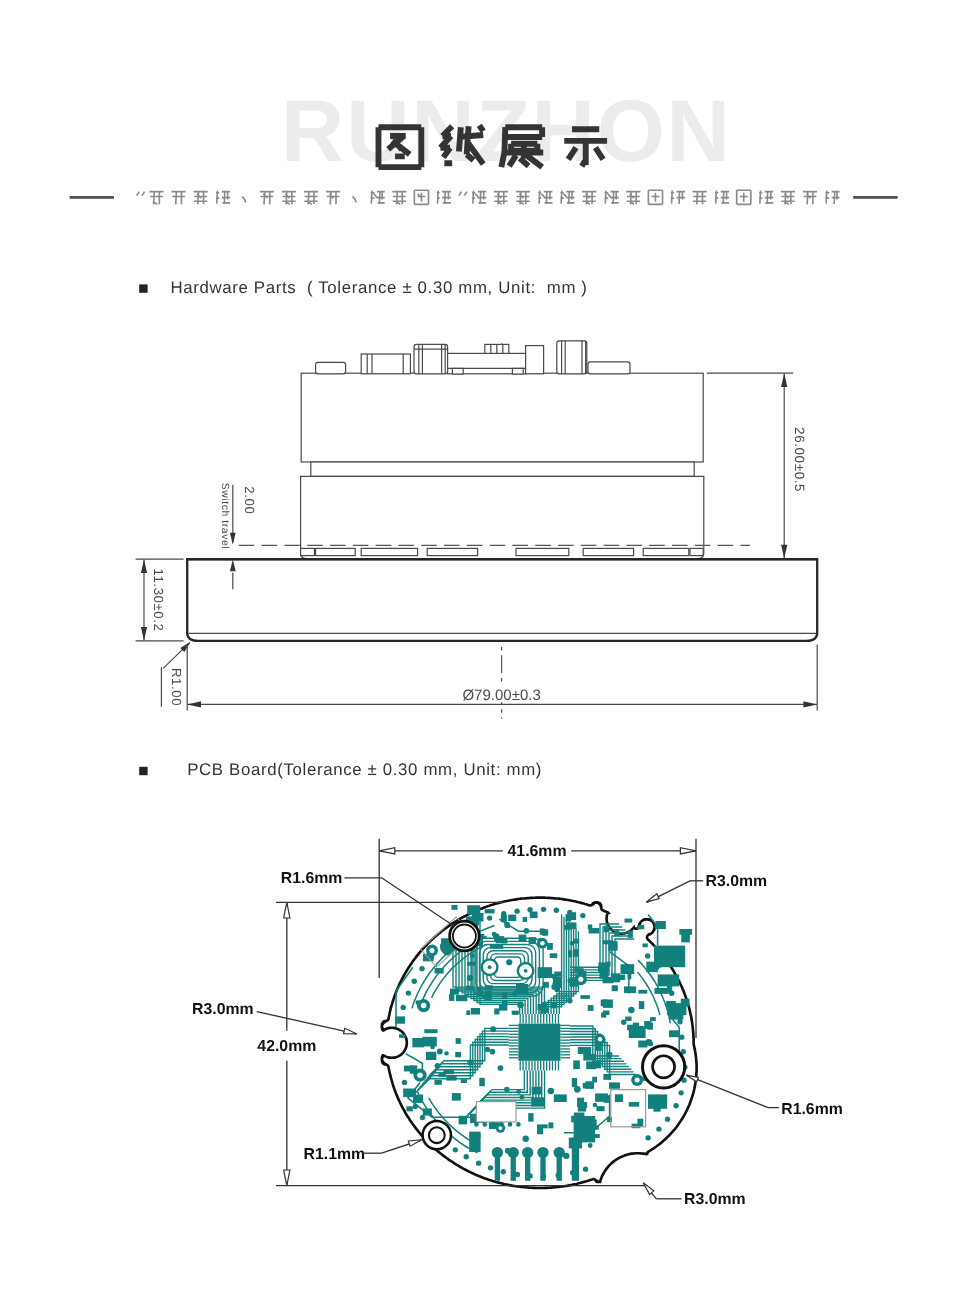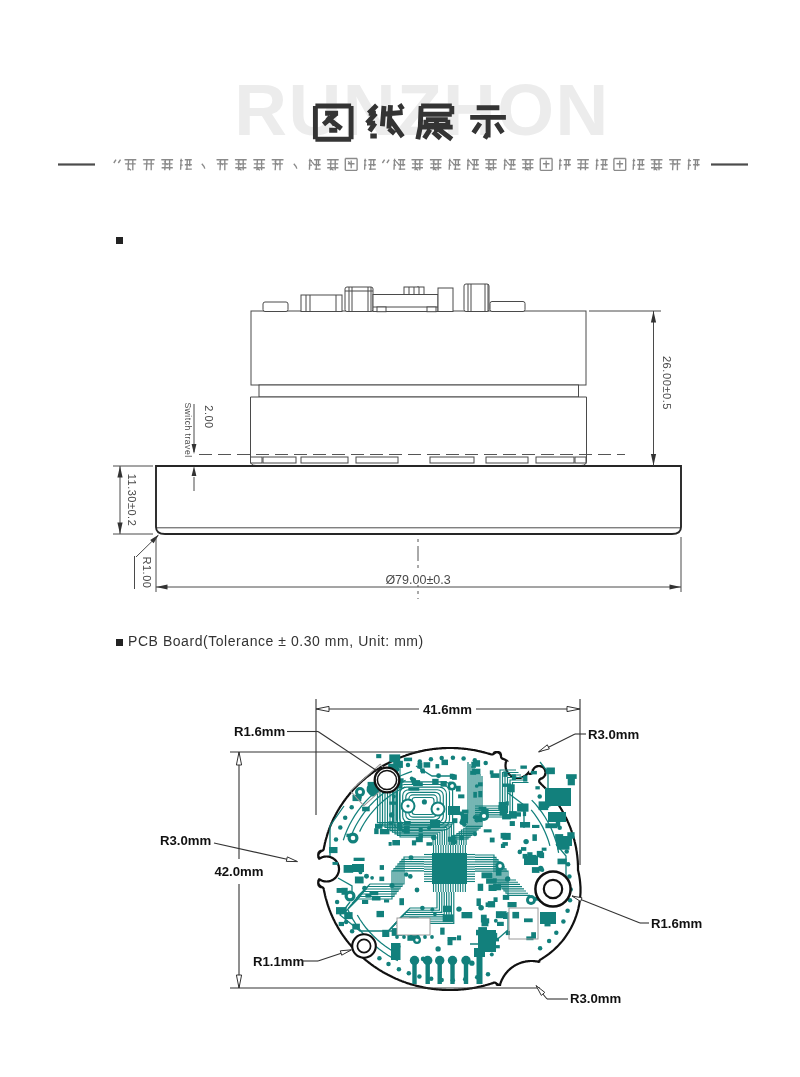--- a/index.html
+++ b/index.html
@@ -3,22 +3,23 @@
 html,body{margin:0;padding:0;background:#fff;}
 *{box-sizing:border-box;}
 .page{position:relative;width:800px;height:1077px;background:#fff;overflow:hidden;font-family:"Liberation Sans",sans-serif;}
 .wm{position:absolute;left:44px;right:0;top:73px;text-align:center;font-size:73px;font-weight:bold;color:#ececec;letter-spacing:1.5px;line-height:1;}
 .bullet{position:absolute;width:7px;height:7px;background:#222;}
 .btxt{position:absolute;font-size:14px;color:#333;letter-spacing:0.55px;}
 </style></head><body>
 <div class="page">
 <div class="wm">RUNZHON</div>
 <div class="bullet" style="left:116px;top:237px"></div>
+<div class="btxt" style="left:142px;top:231px">Hardware Parts &nbsp;( Tolerance ± 0.30 mm, Unit: &nbsp;mm )</div>
 <div class="bullet" style="left:116px;top:639px"></div>
-<div class="btxt" style="left:128px;top:633px">PCB Board(Tolerance ± 0.30 mm, Unit: mm)</div>
+<div class="btxt" style="left:156px;top:633px">PCB Board(Tolerance ± 0.30 mm, Unit: mm)</div>
 <svg width="800" height="1077" viewBox="0 0 800 1077" style="position:absolute;left:0;top:0">
 <path d="M315.4 106.0 L351.1 106.0 M315.4 106.0 L315.4 139.3 M351.1 106.0 L351.1 139.3 M315.4 139.3 L351.1 139.3 M325.1 113.3 L338.1 113.3 M336.5 113.3 L323.5 124.3 M326.8 117.4 L341.4 128.7 M329.2 130.3 L337.3 130.3 M332.4 121.4 L334.9 124.7" stroke="#343434" stroke-width="4.90" fill="none" stroke-linecap="butt"></path>
       <path d="M376.8 105.2 L368.7 113.3 M368.7 113.3 L375.9 113.3 M375.9 113.3 L367.0 123.1 M367.0 123.1 L375.1 123.1 M375.1 123.1 L369.5 131.2 M370.3 136.0 L376.8 136.0 M384.0 106.0 L382.4 126.3 M381.6 114.2 L402.7 112.5 M390.5 105.2 L388.9 128.7 M388.9 128.7 L394.6 133.6 M390.5 119.8 L402.7 136.8 M399.4 104.4 L402.7 109.3" stroke="#343434" stroke-width="4.90" fill="none" stroke-linecap="butt"></path>
       <path d="M421.1 106.0 L451.8 106.0 M421.1 106.0 L420.3 127.1 M451.8 106.0 L451.8 114.2 M421.1 114.2 L451.8 114.2 M425.9 119.8 L447.8 119.8 M425.9 125.5 L447.8 125.5 M425.9 119.8 L425.9 125.5 M436.5 119.8 L436.5 125.5 M447.8 119.8 L447.8 125.5 M420.3 127.1 L452.7 127.1 M420.3 127.1 L417.8 139.3 M430.0 129.5 L424.3 138.4 M436.5 127.1 L436.5 132.0 M433.2 132.0 L440.5 138.4 M438.9 129.5 L451.8 139.3" stroke="#343434" stroke-width="4.90" fill="none" stroke-linecap="butt"></path>
       <path d="M476.7 107.7 L499.4 107.7 M470.2 117.4 L505.9 117.4 M488.1 117.4 L488.1 137.6 M488.1 137.6 L484.0 135.2 M480.0 123.1 L473.5 132.8 M496.2 123.1 L502.6 132.8" stroke="#343434" stroke-width="4.90" fill="none" stroke-linecap="butt"></path>
 <path d="M116.0 159.7 l-2.2 3.3 M120.5 159.7 l-2.2 3.3" stroke="#8a8a8a" stroke-width="1.4" fill="none"></path>
       <path d="M124.5 159.7 L136.3 159.7 M125.1 163.8 L135.7 163.8 M128.6 159.7 L128.0 170.3 M132.8 159.7 L132.8 170.3 M127.4 167.7 L131.1 170.3" stroke="#8a8a8a" stroke-width="1.35" fill="none" stroke-linecap="butt"></path>
       <path d="M142.9 159.7 L154.7 159.7 M143.5 163.8 L154.1 163.8 M147.0 159.7 L146.4 170.3 M151.2 159.7 L151.2 170.3" stroke="#8a8a8a" stroke-width="1.35" fill="none" stroke-linecap="butt"></path>
       <path d="M161.3 159.7 L173.1 159.7 M161.9 163.8 L172.5 163.8 M165.4 159.7 L164.8 170.3 M169.6 159.7 L169.6 170.3 M161.6 167.7 L172.8 167.7 M164.2 161.4 L167.5 165.1" stroke="#8a8a8a" stroke-width="1.35" fill="none" stroke-linecap="butt"></path>
       <path d="M180.0 160.6 L182.7 160.6 M180.0 165.1 L182.7 165.1 M181.2 158.8 L180.6 169.7 M184.8 159.7 L191.8 159.7 M184.8 164.7 L191.8 164.7 M187.3 159.7 L186.9 170.0 M189.7 159.7 L189.7 166.2 M185.4 169.1 L191.8 169.1" stroke="#8a8a8a" stroke-width="1.35" fill="none" stroke-linecap="butt"></path>

